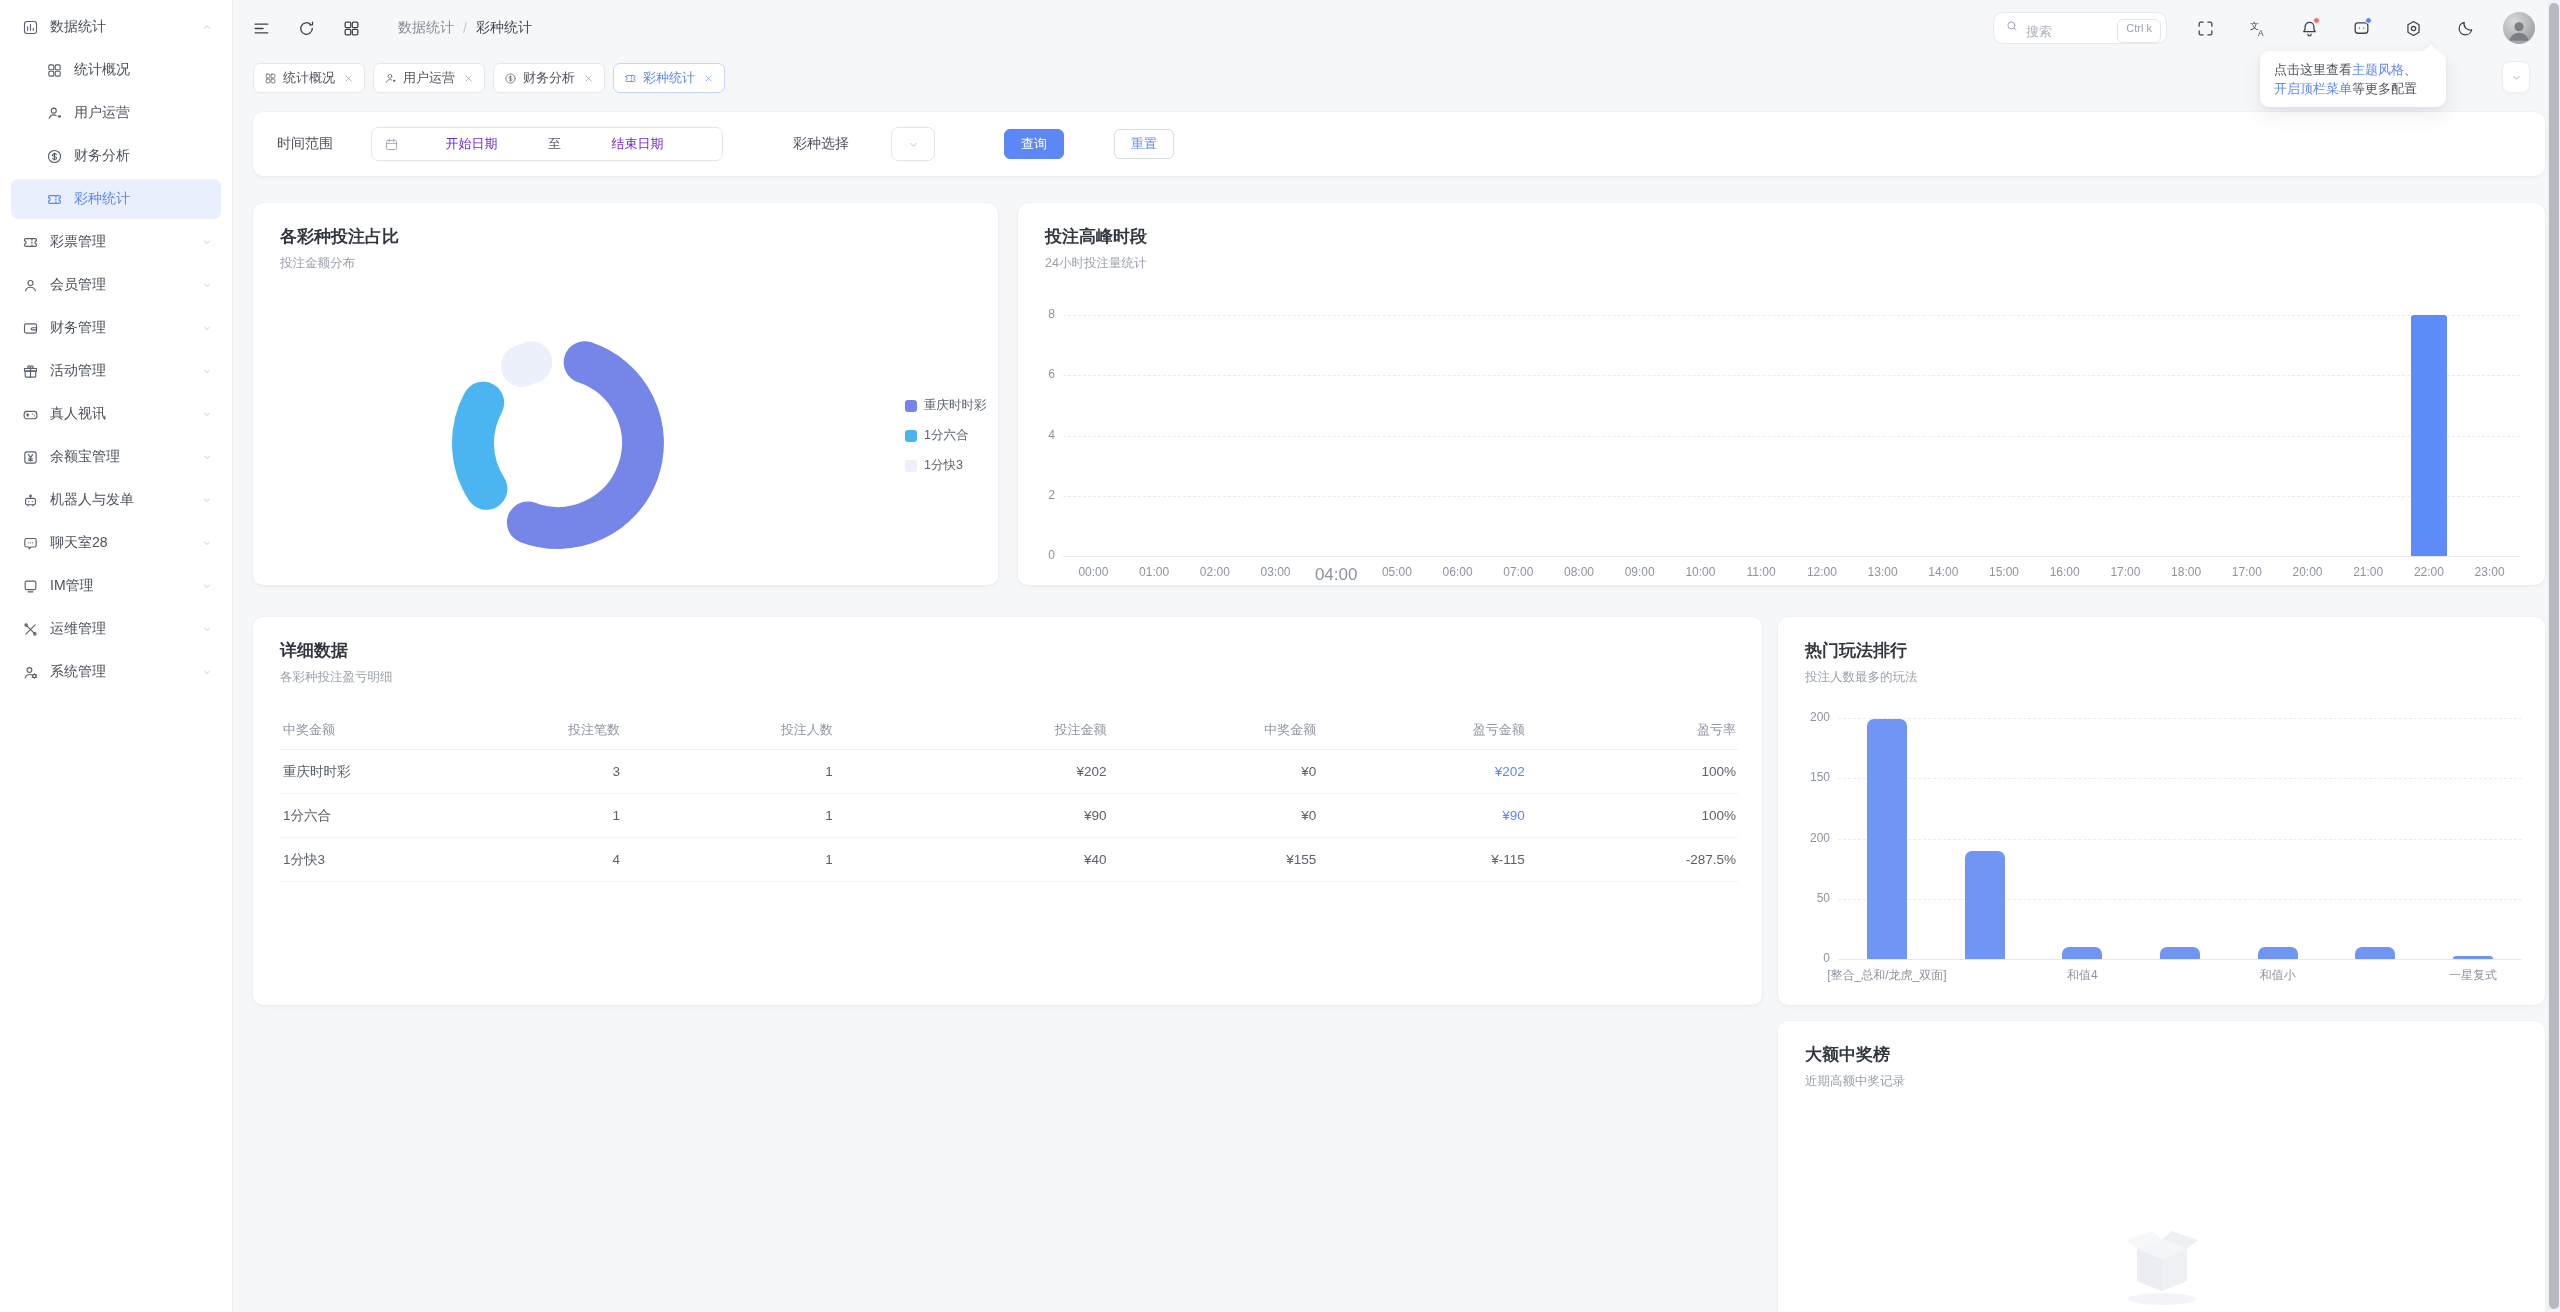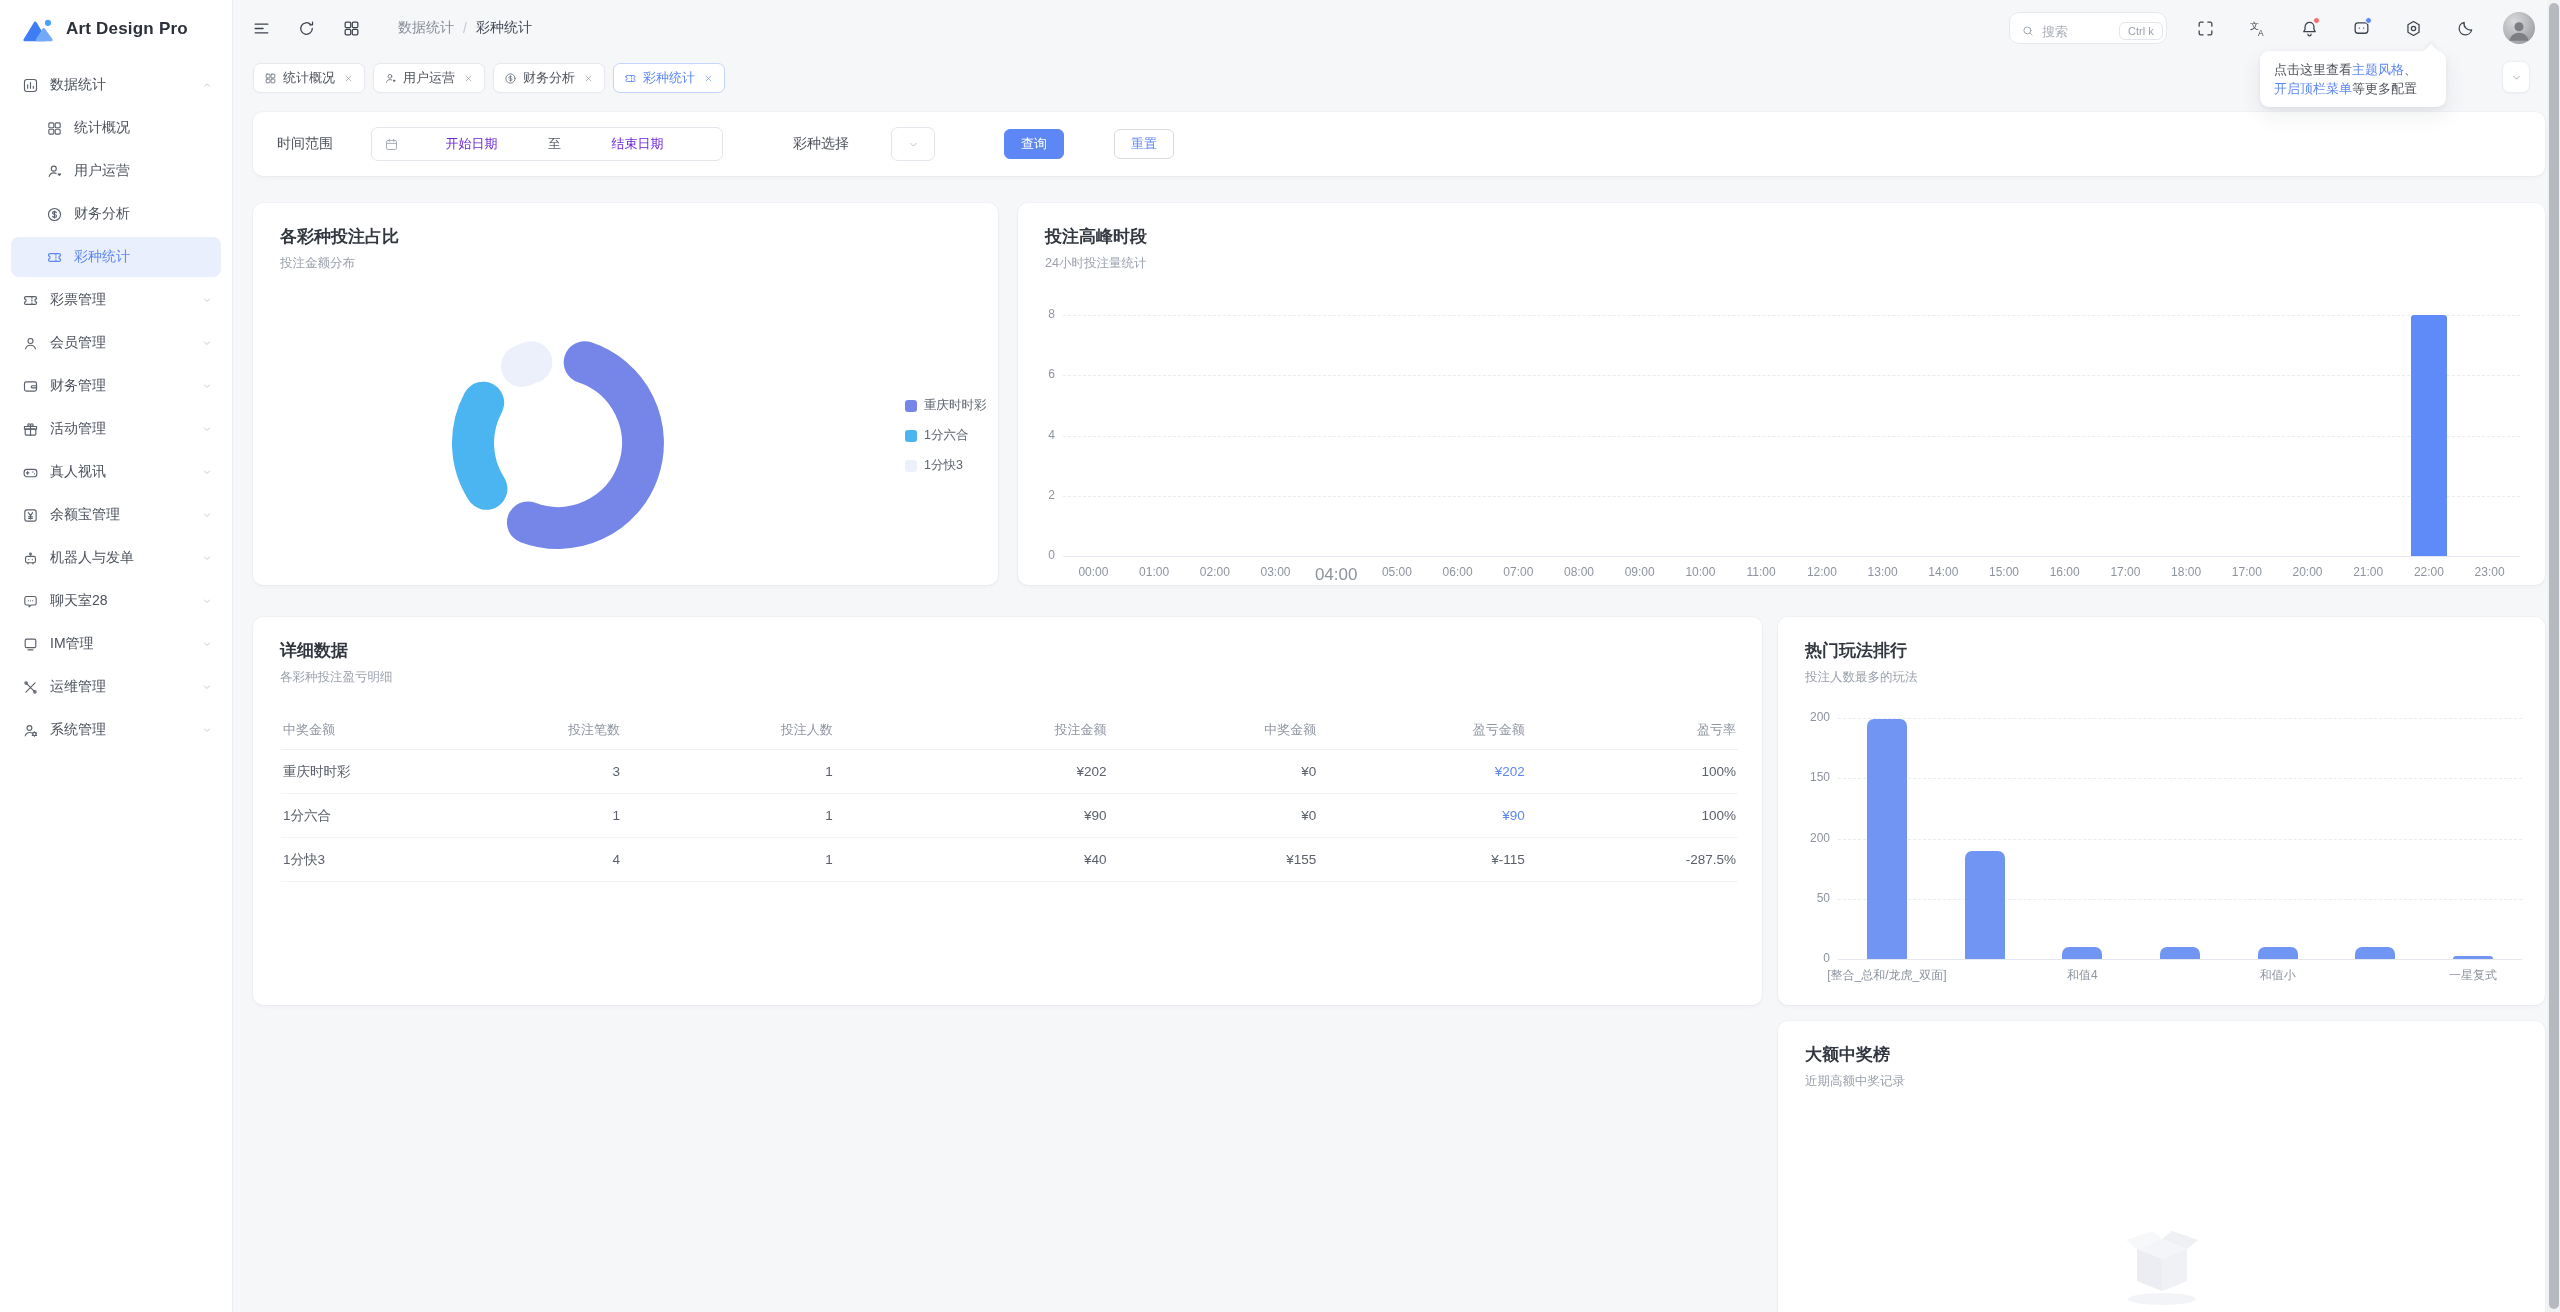--- a/index.html
+++ b/index.html
@@ -24,21 +24,21 @@
   .main { position:absolute; left:233px; top:0; right:0; height:100%; }
   .topbar { position:absolute; left:0; right:0; top:0; height:56px; display:flex; align-items:center; padding:0 25px 0 14px; z-index:6; }
   .tb-left { display:flex; align-items:center; gap:17px; }
   .icon-btn { width:28px; height:28px; display:flex; align-items:center; justify-content:center; color:#3d434d; cursor:pointer; border-radius:6px; position:relative; }
   .icon-btn svg { width:19px; height:19px; }
   .breadcrumb { display:flex; align-items:center; gap:9px; font-size:14px; margin-left:16px; }
   .breadcrumb .sec { color:#878d98; cursor:pointer; }
   .breadcrumb .sep { color:#c4c8cf; }
   .breadcrumb .cur { color:#434955; cursor:pointer; }
   .tb-right { margin-left:auto; display:flex; align-items:center; gap:24px; }
-  .search-pill { width:158px; height:32px; background:#fff; border:1px solid #e6e8ee; border-radius:10px; display:flex; align-items:center; gap:7px; padding:6px 5px 0 11px; cursor:text; }
+  .search-pill { width:174px; height:32px; background:#fff; border:1px solid #e6e8ee; border-radius:10px; display:flex; gap:7px; padding:6px 5px 0 11px; cursor:text; }
   .search-pill svg { width:14px; height:14px; color:#9aa0ab; flex:none; }
   .search-pill input { border:none; outline:none; background:transparent; width:70px; font-size:13px; color:#434955; font-family:inherit; }
   .search-pill input::placeholder { color:#a9aeb9; }
   .kbd { margin-left:auto; border:1px solid #e3e6eb; border-radius:6px; padding:2px 8px; font-size:11px; color:#9ba1ad; white-space:nowrap; }
   .dot { position:absolute; top:3px; right:3px; width:7px; height:7px; border-radius:50%; border:1.5px solid #fff; }
   .dot.red { background:#f56c6c; }
   .dot.blue { background:#5d87f5; }
   .avatar { width:32px; height:32px; border-radius:50%; background:radial-gradient(circle at 35% 30%,#d9dadc 0%,#b9babd 45%,#8f9094 100%); cursor:pointer; position:relative; overflow:hidden; flex:none; }
   .avatar svg { position:absolute; left:3px; top:5px; width:26px; height:26px; color:#7c7e83; }
 
@@ -109,28 +109,20 @@
   
   .scroll-track { position:absolute; right:0; top:0; width:13px; height:100%; background:#f1f2f4; z-index:9; }
   .scroll-thumb { position:absolute; right:1.5px; top:3px; width:10px; height:1306px; border-radius:5px; background:#b6b9c0; cursor:grab; }
 </style>
 </head>
 <body>
 
 <div class="app">
 
   <aside class="sidebar">
-    <div class="logo">
-      <svg width="34" height="27" viewBox="0 0 36 28">
-        <polygon points="3,25 14,7 25,25" fill="#3f7cf6" stroke="#3f7cf6" stroke-width="3" stroke-linejoin="round"></polygon>
-        <polygon points="16,25 23,14 31,25" fill="#72aaf9" stroke="#72aaf9" stroke-width="3" stroke-linejoin="round"></polygon>
-        <circle cx="27.5" cy="7" r="3.2" fill="#47a2f8"></circle>
-      </svg>
-      <span class="logo-name">Art Design Pro</span>
-    </div>
     <nav class="nav" id="nav">
         <div class="nav-item">
           <svg viewBox="0 0 24 24" fill="none" stroke="currentColor" stroke-width="1.6" stroke-linecap="round" stroke-linejoin="round">
             <rect x="3.5" y="3.5" width="17" height="17" rx="3.5"></rect>
             <path d="M8 16v-5M12 16V8M16 16v-3"></path>
           </svg>
           <span>数据统计</span>
           <svg viewBox="0 0 24 24" fill="none" stroke="currentColor" stroke-width="1.6" stroke-linecap="round" stroke-linejoin="round" class="nav-chevron">
             <path d="M7 14.5l5-5 5 5"></path>
           </svg>

